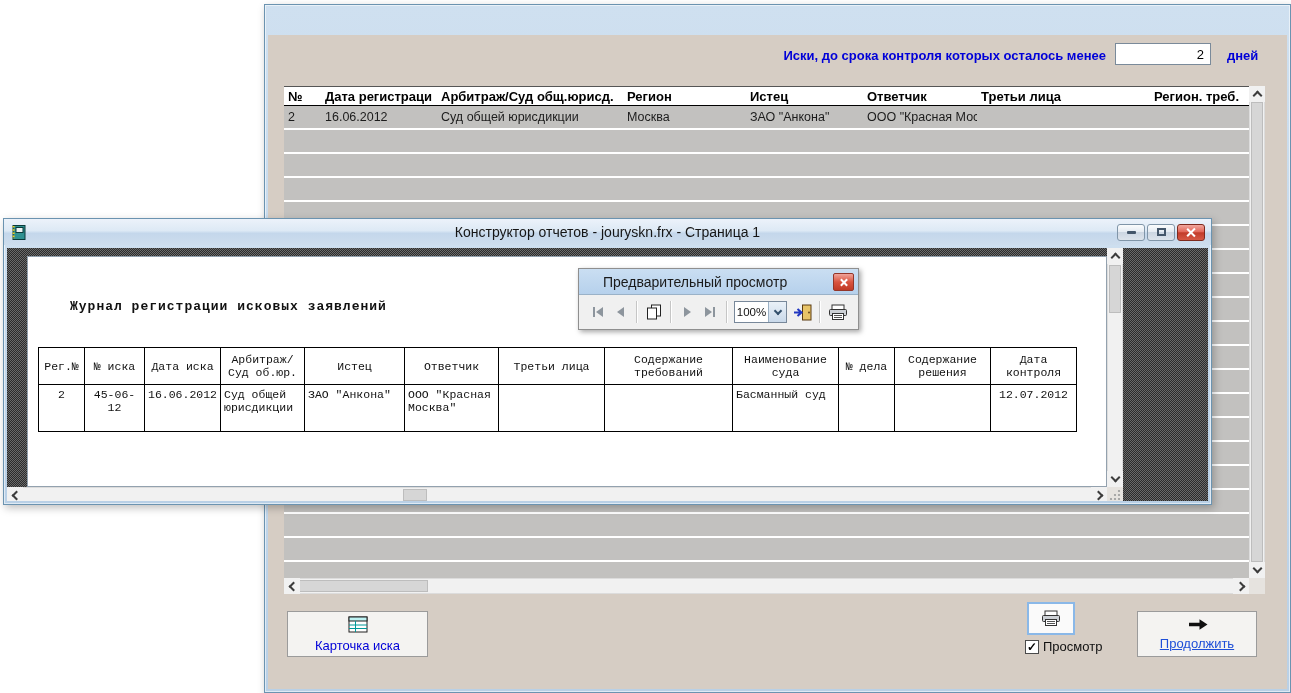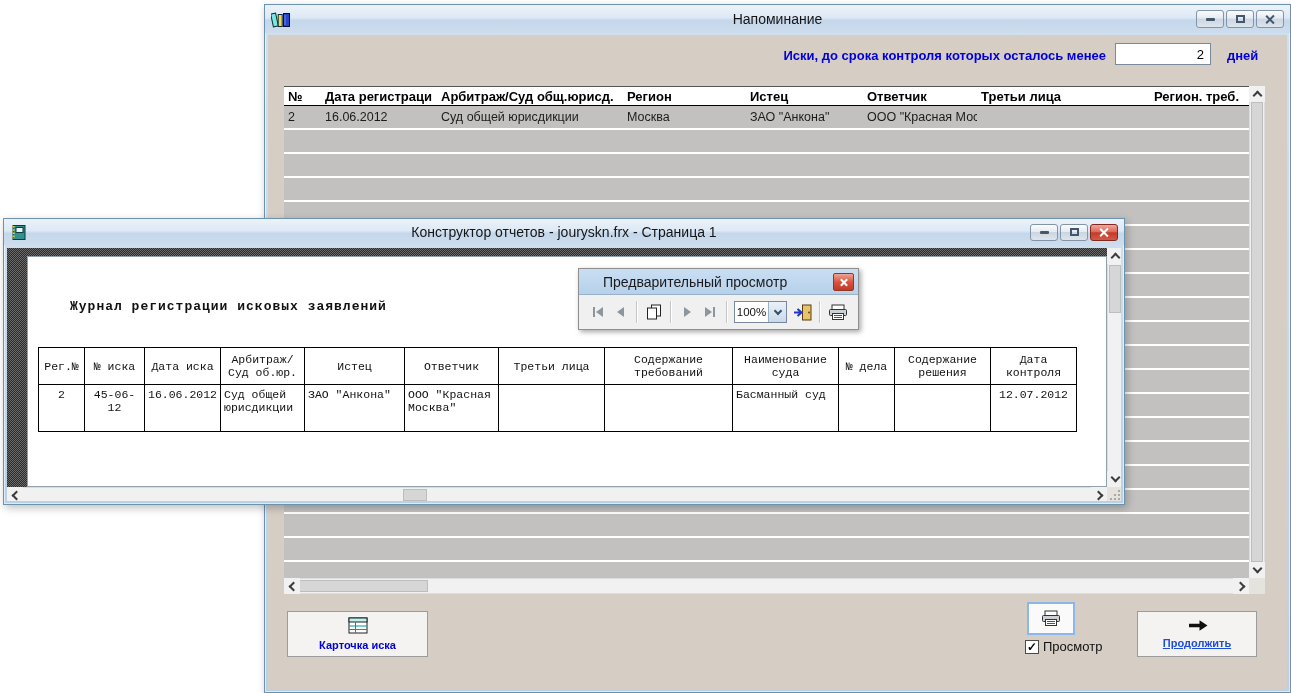--- a/index.html
+++ b/index.html
@@ -75,35 +75,35 @@
   .chv.down{transform:rotate(-45deg);margin-bottom:3px;}
   .chv.left{transform:rotate(45deg);margin-left:2px;}
   .chv.right{transform:rotate(225deg);margin-right:2px;}
   .corner{position:absolute;background:#e6e3df;}
 
   
   .big-btn{
     position:absolute;background:#f4f3f1;border:1px solid #9b9b9b;box-sizing:border-box;
     display:flex;flex-direction:column;align-items:center;justify-content:center;gap:5px;
   }
-  .big-btn .blabel{font-size:11px;font-weight:bold;}
+  .big-btn .blabel{font-size:13px;font-weight:normal;}
   .blabel.blue{color:#0000d8;}
   .blabel.continue{color:#1d4ed8;text-decoration:underline;}
   .print-btn{
     position:absolute;left:759px;top:567px;width:48px;height:33px;
     background:#fafafa;border:2px solid #8ab8e8;box-sizing:border-box;
     display:flex;align-items:center;justify-content:center;
   }
   .chk-row{position:absolute;left:757px;top:604px;display:flex;align-items:center;gap:4px;}
   .chk-box{width:14px;height:14px;background:#fff;border:1px solid #4a4a4a;box-sizing:border-box;
     display:flex;align-items:center;justify-content:center;font-size:12px;font-weight:bold;color:#000;line-height:1;}
   .chk-label{font-size:13px;color:#111;}
 
   
-  #report-window{left:3px;top:218px;width:1122px;height:287px;z-index:10;padding-left:14px;}
+  #report-window{left:3px;top:218px;width:1209px;height:287px;z-index:10;padding-left:14px;}
   .report-client{
     position:absolute;left:3px;right:3px;top:29px;bottom:3px;overflow:hidden;
     background:#2c2c2c;
     background-image:
       linear-gradient(45deg,#6a6a6a 25%,transparent 25%,transparent 75%,#6a6a6a 75%),
       linear-gradient(45deg,#6a6a6a 25%,transparent 25%,transparent 75%,#6a6a6a 75%);
     background-size:2px 2px;background-position:0 0,1px 1px;
   }
   .report-page{
     position:absolute;left:20px;top:8px;width:1080px;height:231px;
@@ -152,42 +152,20 @@
   .combo{width:57px;height:22px;background:#fff;border:1px solid #78889a;display:flex;box-sizing:border-box;margin:0 2px;}
   .combo-text{flex:1;font-size:11.5px;color:#111;display:flex;align-items:center;justify-content:center;}
   .combo-btn{width:17px;border-left:1px solid #9ab0c4;background:linear-gradient(#eaf1f8,#c9d9ea);
     display:flex;align-items:center;justify-content:center;}
   .combo-btn .chv{width:4px;height:4px;border-color:#33506c;border-width:2px;transform:rotate(-45deg);margin-bottom:2px;}
 </style>
 </head>
 <body>
 
 <div class="window" id="reminder-window">
-  <div class="titlebar">
-    <span style="display:flex;z-index:2;">
-      <svg width="21" height="17" viewBox="0 0 21 17">
-        <rect x="1" y="2.5" width="5" height="13" fill="#78e8e0" stroke="#0c2c3c" transform="rotate(-12 3.5 9)"></rect>
-        <rect x="7.2" y="3.5" width="4" height="12" fill="#f0dc48" stroke="#0c2c3c"></rect>
-        <rect x="12.5" y="2.5" width="6" height="13" fill="#2744cc" stroke="#0a0a33"></rect>
-        <line x1="14" y1="4" x2="14" y2="14" stroke="#6f86ec"></line>
-      </svg>
-    </span>
-    <div class="title">Напоминание</div>
-    <div class="winbtns">
-      <div class="wbtn">
-          <span class="g-min"></span>
-        </div>
-      <div class="wbtn">
-          <span class="g-max"></span>
-        </div>
-      <div class="wbtn">
-          <span class="g-x"></span>
-        </div>
-    </div>
-  </div>
 
   <div class="main-client">
 
     <div class="filter-label">Иски, до срока контроля которых осталось менее</div>
     <input class="filter-input" value="2" style="">
     <div class="filter-suffix">дней</div>
 
     <div class="theader tgrid">
       <div class="hc">№</div>
       <div class="hc">Дата регистраци</div>

